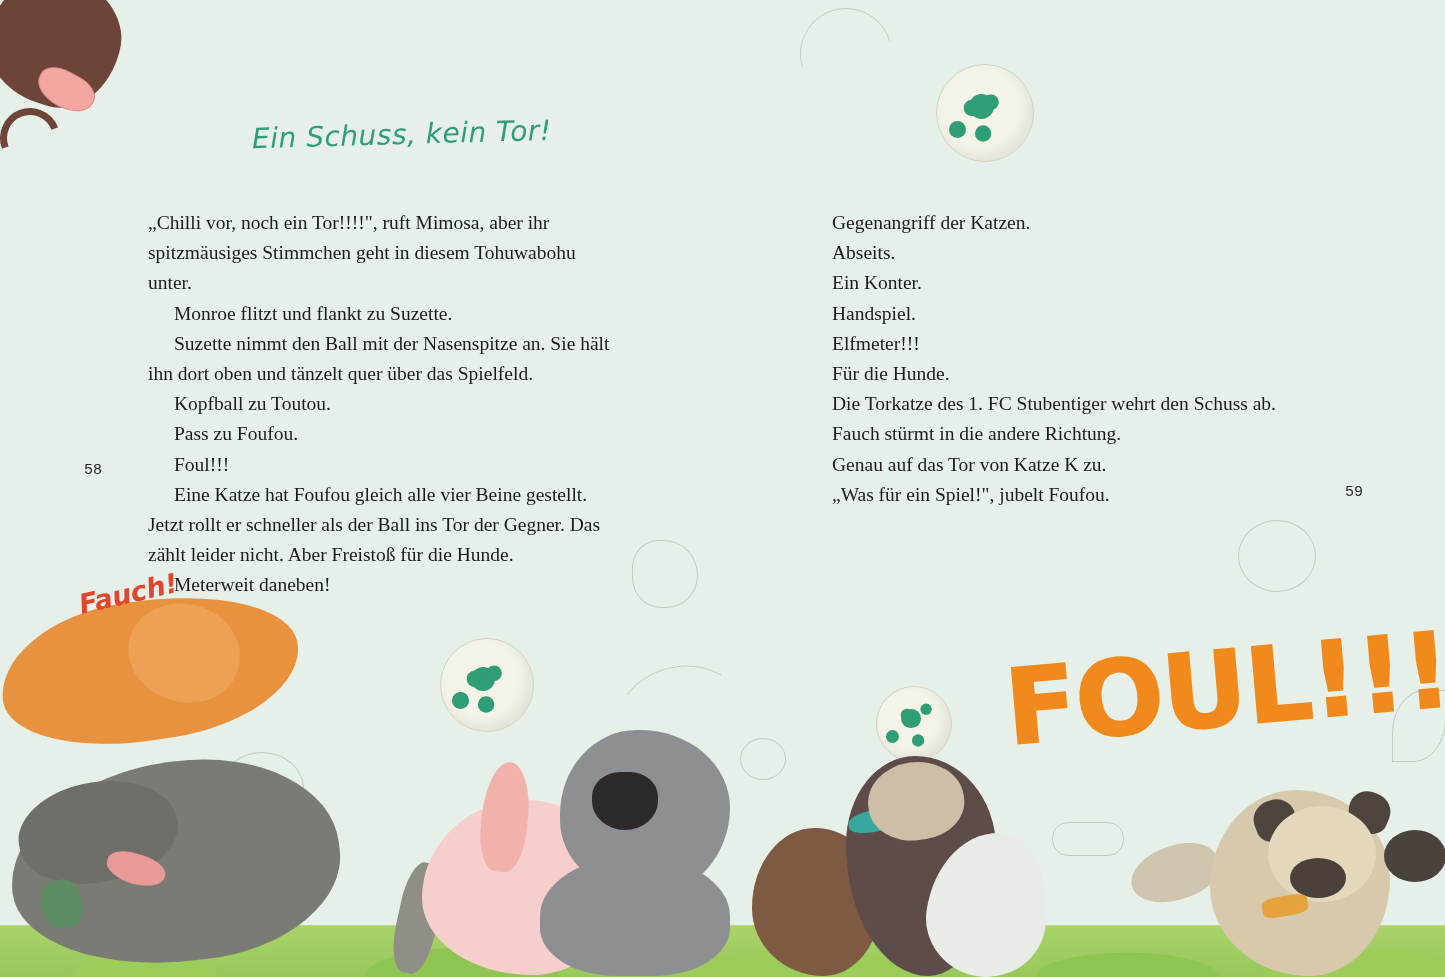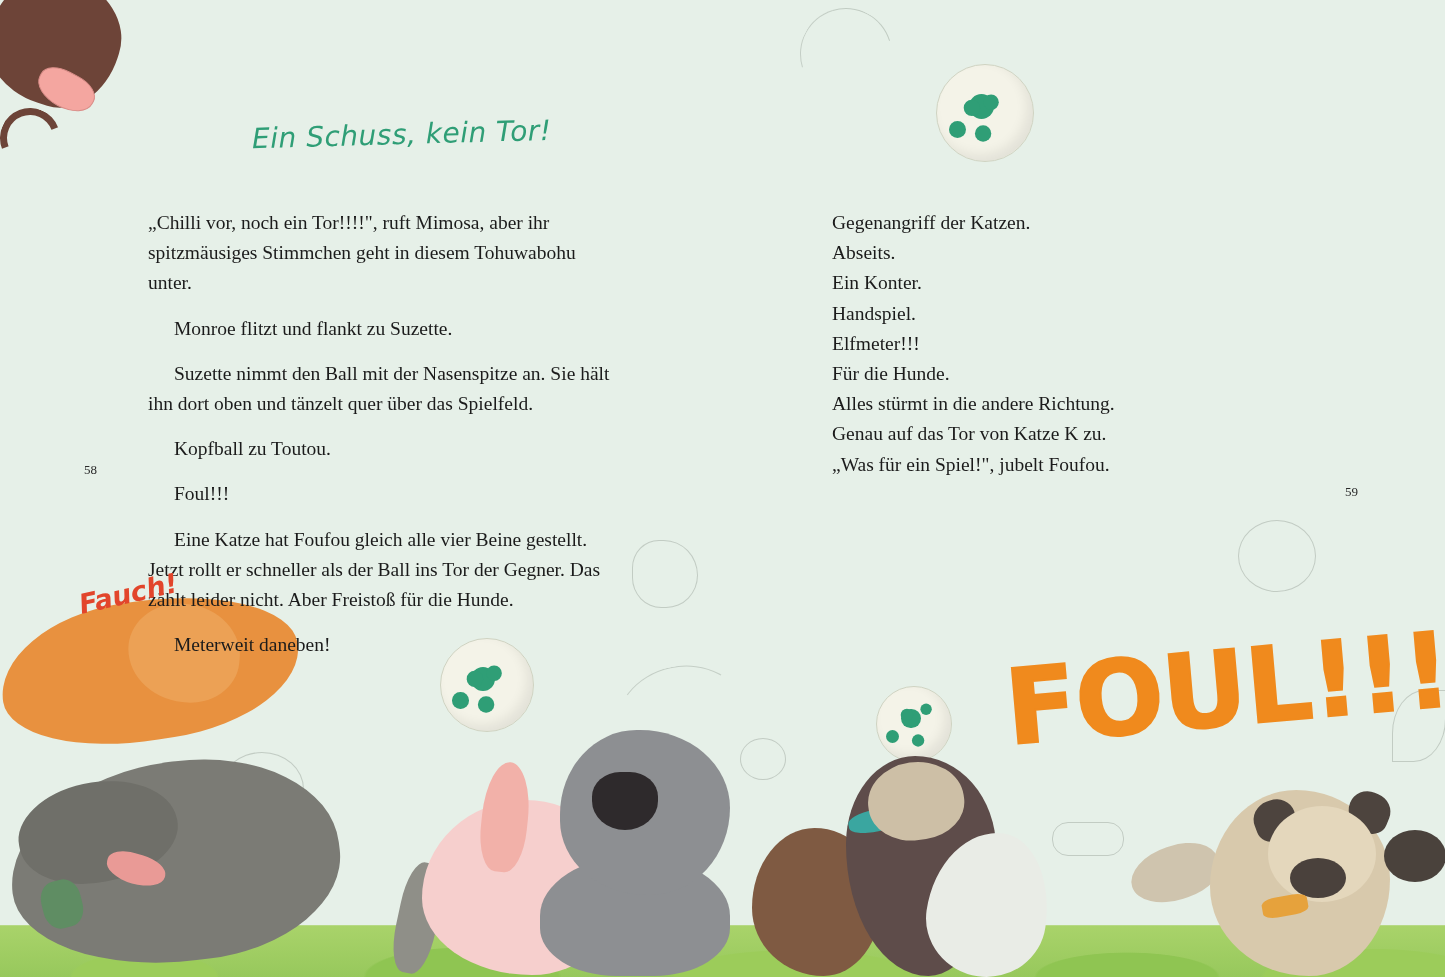--- a/index.html
+++ b/index.html
@@ -88,30 +88,30 @@
 
   .col {
     position: absolute;
     top: 208px;
     font-size: 19.5px;
     line-height: 30.2px;
     color: #1b1b1b;
     text-align: left;
   }
   .col p { margin: 0; }
-  .col p.indent { text-indent: 26px; margin-top: 15px; }
+  .col p.indent { text-indent: 26px; }
 
   .col-left  { left: 148px;  width: 476px; }
   .col-right { left: 832px; width: 500px; }
 
   .folio {
     position: absolute;
-    font-size: 13px;
+    font-size: 15px;
     color: #2a2a2a;
-    font-family: Liberation Serif, serif;
+    font-family: Liberation Mono, monospace;
   }
   .folio-left  { left: 84px;  top: 462px; }
   .folio-right { left: 1345px; top: 484px; }
 
   
   .foul-shout {
     position: absolute;
     left: 1005px;
     top: 628px;
     font-family: "DejaVu Sans", sans-serif;
@@ -393,33 +393,35 @@
   <div class="blob pug-collar"></div>
   <div class="blob paw-right"></div>
 
   <div class="heading">Ein Schuss, kein Tor!</div>
 
   <div class="col col-left">
     <p>„Chilli vor, noch ein Tor!!!!", ruft Mimosa, aber ihr spitzmäusiges Stimmchen geht in diesem Tohuwabohu unter.</p>
     <p class="indent">Monroe flitzt und flankt zu Suzette.</p>
     <p class="indent">Suzette nimmt den Ball mit der Nasenspitze an. Sie hält ihn dort oben und tänzelt quer über das Spielfeld.</p>
     <p class="indent">Kopfball zu Toutou.</p>
+    <p class="indent">Pass zu Foufou.</p>
     <p class="indent">Foul!!!</p>
     <p class="indent">Eine Katze hat Foufou gleich alle vier Beine gestellt. Jetzt rollt er schneller als der Ball ins Tor der Gegner. Das zählt leider nicht. Aber Freistoß für die Hunde.</p>
     <p class="indent">Meterweit daneben!</p>
   </div>
 
   <div class="col col-right">
     <p>Gegenangriff der Katzen.</p>
     <p>Abseits.</p>
     <p>Ein Konter.</p>
     <p>Handspiel.</p>
     <p>Elfmeter!!!</p>
     <p>Für die Hunde.</p>
-    <p>Alles stürmt in die andere Richtung.</p>
+    <p>Die Torkatze des 1. FC Stubentiger wehrt den Schuss ab.</p>
+    <p>Fauch stürmt in die andere Richtung.</p>
     <p>Genau auf das Tor von Katze K zu.</p>
     <p>„Was für ein Spiel!", jubelt Foufou.</p>
   </div>
 
   <div class="folio folio-left">58</div>
   <div class="folio folio-right">59</div>
 
   <div class="fauch-shout">Fauch!</div>
   <div class="foul-shout">FOUL!!!</div>
 

